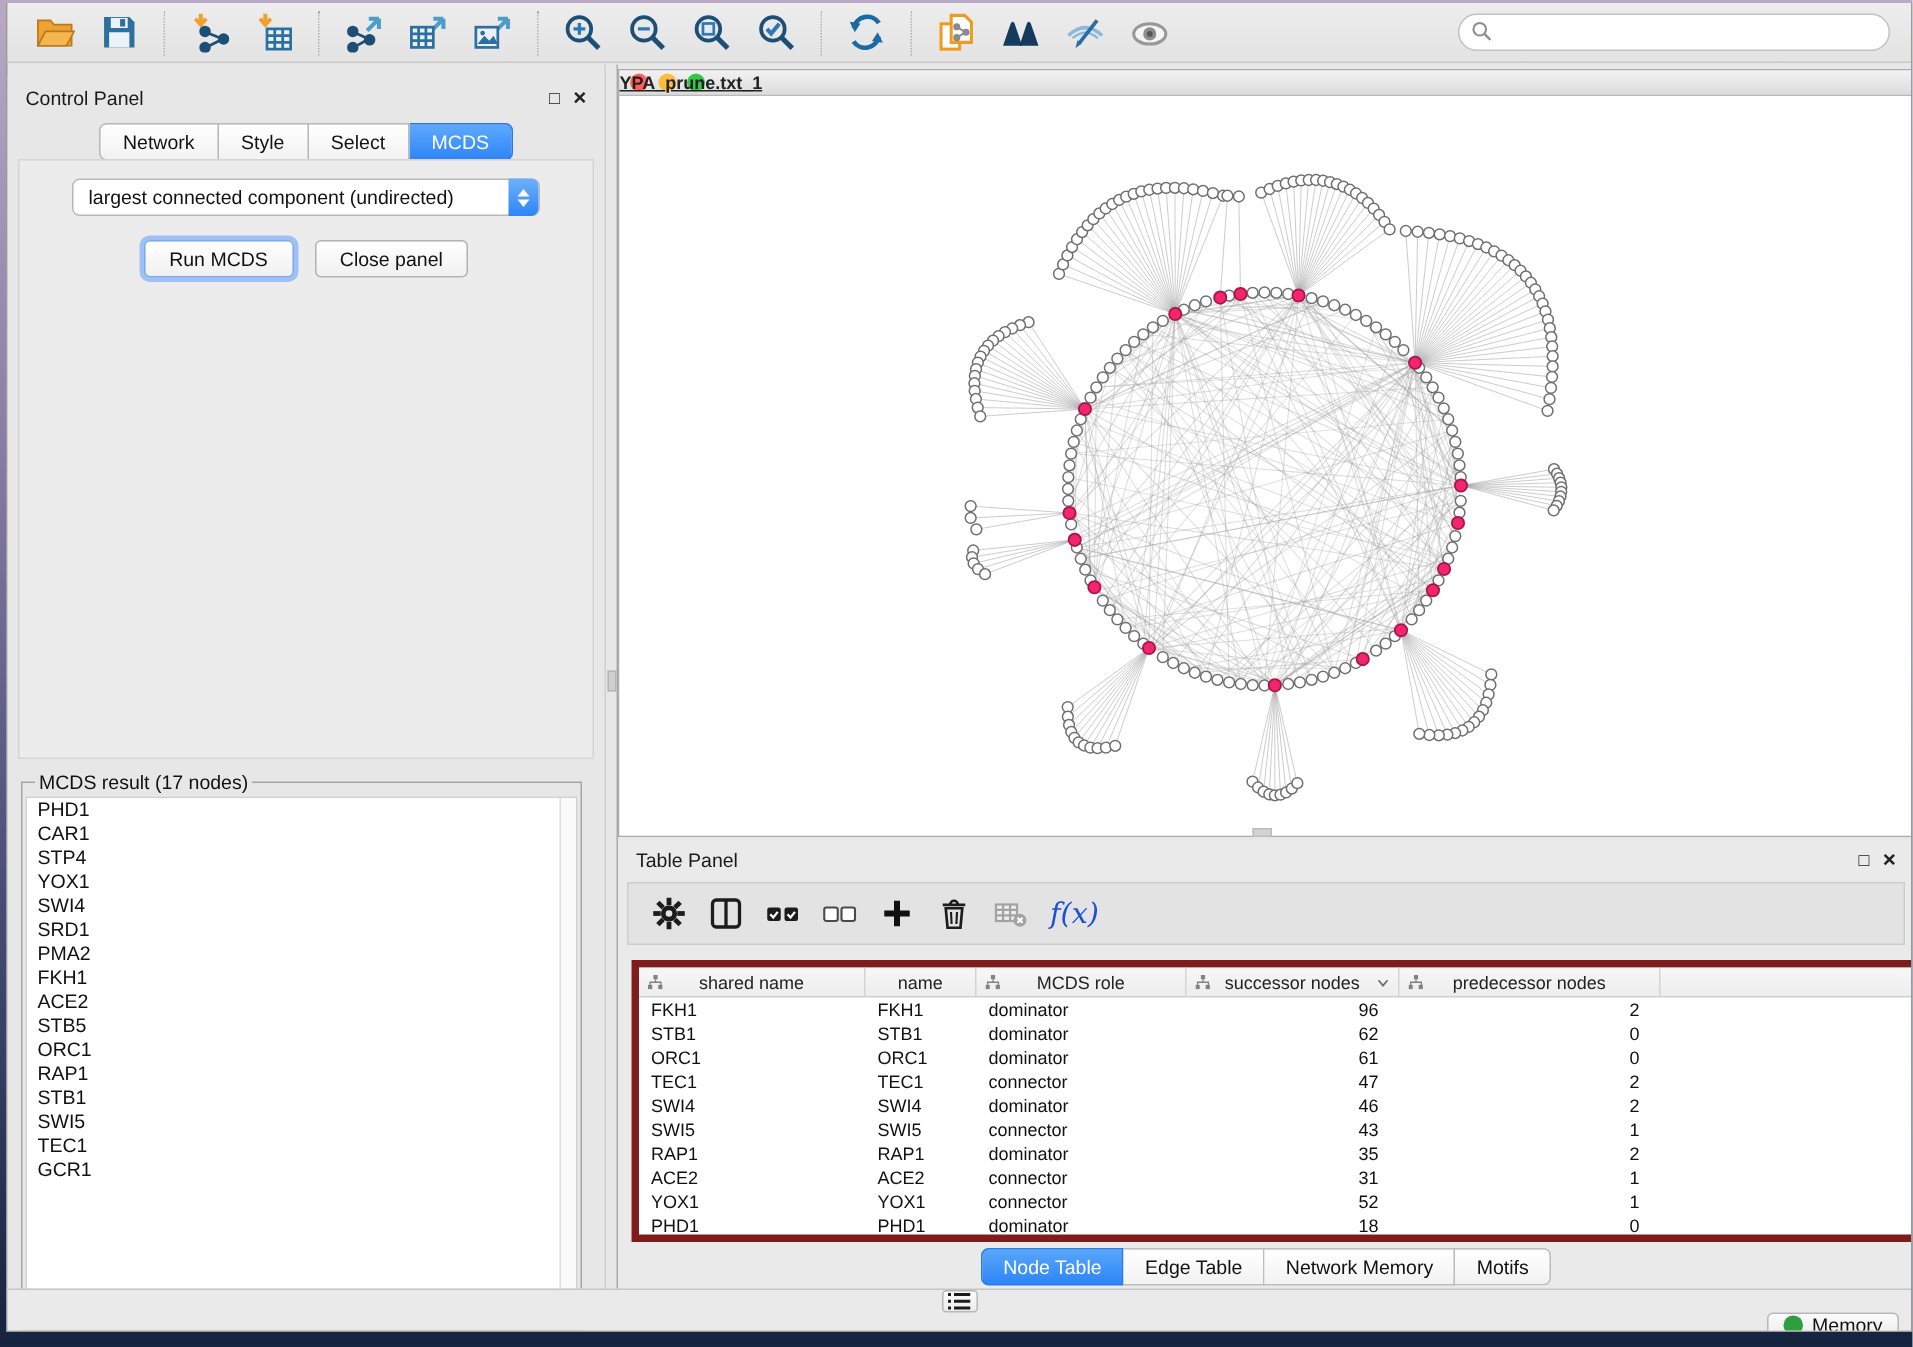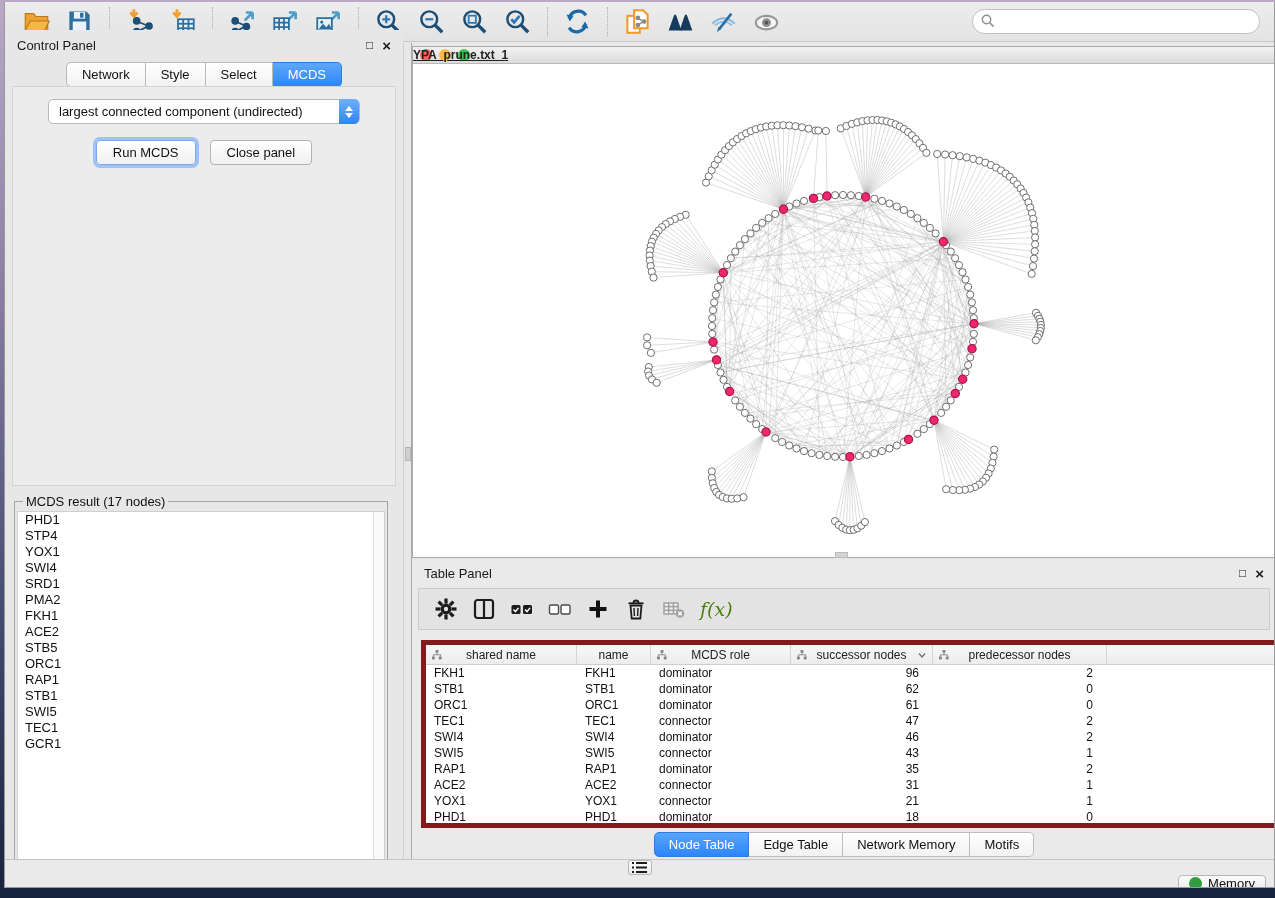--- a/index.html
+++ b/index.html
@@ -27,21 +27,21 @@
   #search-input {
     width:288px; height:25px; border:1px solid #c2c2c2; border-radius:13px;
     background:#fff; padding:0 10px 0 28px; font-size:13px; outline:none;
     font-family:"Liberation Sans", sans-serif;
   }
   #search-wrap .mag {
     position:absolute; left:9px; top:5px; width:14px; height:14px;
   }
   
   #control-panel {
-    position:absolute; left:0; top:28px; width:398px; height:817px;
+    position:absolute; left:0; top:48px; width:398px; height:817px;
     background:#e7e7e7;
   }
   #cp-header { height:30px; display:flex; align-items:center; padding:0 12px; }
   #cp-title { font-size:13px; color:#1a1a1a; }
   .panel-btns { margin-left:auto; display:flex; gap:9px; }
   .panel-btn { font-size:13px; color:#222; line-height:13px; cursor:default; }
   .panel-btn.float { font-size:12px; }
   .panel-btn.close { font-weight:bold; font-size:15px; }
   #cp-tabs { display:flex; justify-content:center; margin-top:2px; }
   .cp-tab {
@@ -117,21 +117,21 @@
     position:absolute; left:407px; top:558px; width:864px; height:300px; background:#eaeaea;
   }
   #tp-header { height:26px; display:flex; align-items:center; padding:0 12px; }
   #tp-title { font-size:13px; color:#1a1a1a; }
   #tp-toolbar {
     margin:2px 6px 0 6px; height:42px; background:#e3e3e3; border:1px solid #cdcdcd;
     display:flex; align-items:center; padding:0 8px;
   }
   .tt-icon { width:24px; height:24px; margin:0 7px; }
   .tt-icon svg { width:100%; height:100%; display:block; }
-  .fx { font-family:"DejaVu Serif", serif; font-style:italic; font-size:19px; color:#4d7c0f; margin:0 7px; }
+  .fx { font-family:"DejaVu Serif", serif; font-style:italic; font-size:19px; color:#1d4ed8; margin:0 7px; }
   #node-table {
     position:absolute; left:9px; top:80px; width:999px; height:188px;
     background:#fff; border:5px solid #7f1d1d; overflow:hidden;
   }
   #nt-headrow { display:flex; height:20px; border-bottom:1px solid #cfcfcf; background:linear-gradient(#f7f7f7,#ededed); }
   .hcell {
     display:flex; align-items:center; justify-content:center; gap:5px;
     font-size:12px; color:#222; border-right:1px solid #d4d4d4; position:relative;
   }
   .hcell .cicon { width:10px; height:10px; position:absolute; left:6px; top:5px; }
@@ -357,20 +357,21 @@
       </div>
       <div id="cp-buttons">
         <button class="push-btn focused">Run MCDS</button>
         <button class="push-btn">Close panel</button>
       </div>
     </div>
     <fieldset id="mcds-fieldset">
       <legend>MCDS result (17 nodes)</legend>
       <div id="mcds-list">
         <div class="mcds-item">PHD1</div>
+          <div class="mcds-item">CAR1</div>
           <div class="mcds-item">STP4</div>
           <div class="mcds-item">YOX1</div>
           <div class="mcds-item">SWI4</div>
           <div class="mcds-item">SRD1</div>
           <div class="mcds-item">PMA2</div>
           <div class="mcds-item">FKH1</div>
           <div class="mcds-item">ACE2</div>
           <div class="mcds-item">STB5</div>
           <div class="mcds-item">ORC1</div>
           <div class="mcds-item">RAP1</div>
@@ -1214,21 +1215,21 @@
             <div class="tcell c0">ACE2</div>
             <div class="tcell c1">ACE2</div>
             <div class="tcell c2">connector</div>
             <div class="tcell c3 num">31</div>
             <div class="tcell c4 num">1</div>
           </div>
           <div class="trow">
             <div class="tcell c0">YOX1</div>
             <div class="tcell c1">YOX1</div>
             <div class="tcell c2">connector</div>
-            <div class="tcell c3 num">21</div>
+            <div class="tcell c3 num">52</div>
             <div class="tcell c4 num">1</div>
           </div>
           <div class="trow">
             <div class="tcell c0">PHD1</div>
             <div class="tcell c1">PHD1</div>
             <div class="tcell c2">dominator</div>
             <div class="tcell c3 num">18</div>
             <div class="tcell c4 num">0</div>
           </div>
         </div>

